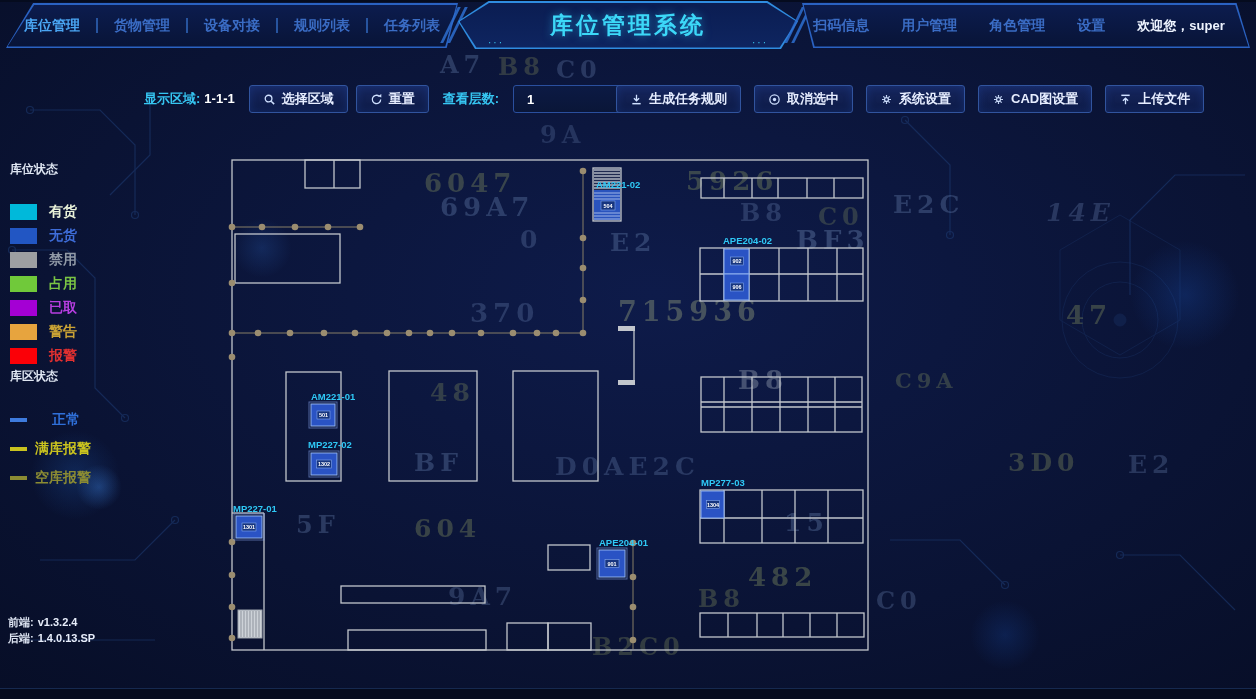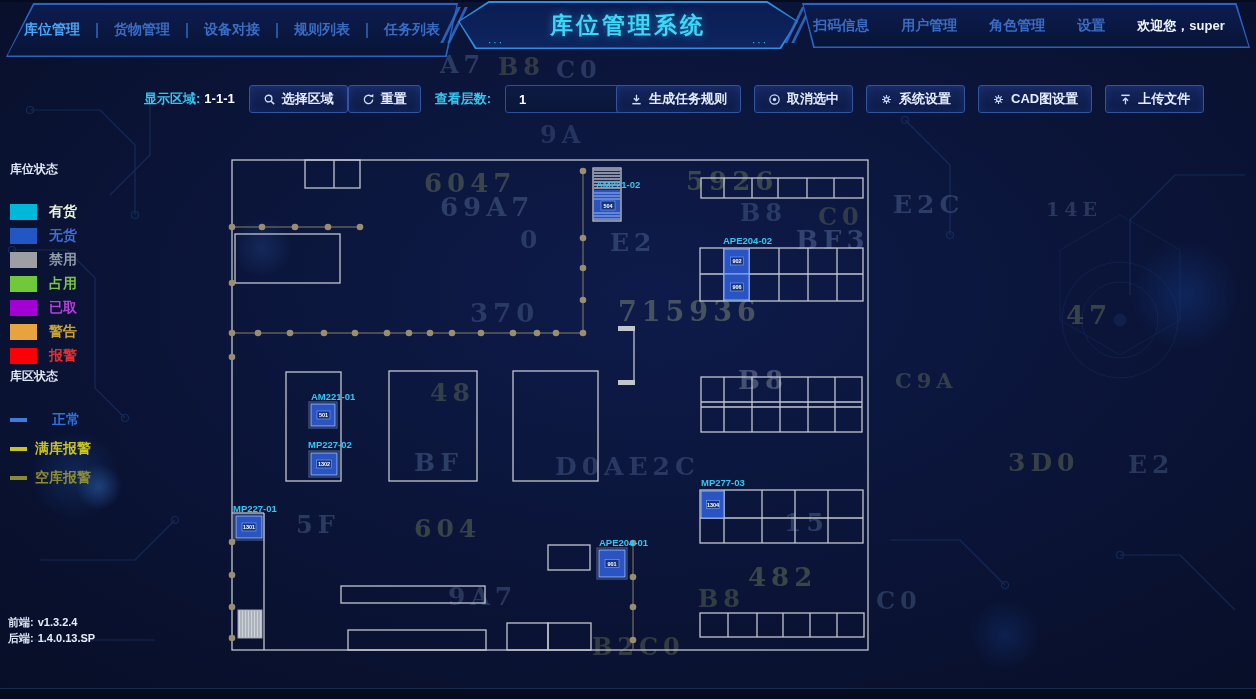--- a/index.html
+++ b/index.html
@@ -11,21 +11,21 @@
   .bg-gradient{position:absolute;inset:0;background:radial-gradient(1100px 620px at 52% 42%, #0e1b4a 0%, #0a1334 55%, #060c22 100%);}
   .edge-band-top{position:absolute;top:0;left:0;right:0;height:2px;background:#050b1e;}
   .edge-band-bottom{position:absolute;bottom:0;left:0;right:0;height:10px;background:#050b1e;border-top:1px solid #16294f;}
   .glow{position:absolute;border-radius:50%;pointer-events:none;}
   .glyph{position:absolute;font-family:"DejaVu Serif",serif;font-weight:bold;letter-spacing:5px;pointer-events:none;white-space:nowrap;}
   #circuit{position:absolute;inset:0;pointer-events:none;}
 
   
   .hframe{position:absolute;}
   .hframe-in{position:absolute;inset:1.5px;}
-  .hf-left{left:6px;top:3px;width:452px;height:54px;background:#2a62c2;clip-path:polygon(6% 0,100% 0,97.5% 100%,0 100%);}
+  .hf-left{left:6px;top:3px;width:452px;height:45px;background:#2a62c2;clip-path:polygon(6% 0,100% 0,97.5% 100%,0 100%);}
   .hf-left .hframe-in{background:linear-gradient(180deg,#0c1c4e 0%,#081437 100%);clip-path:polygon(6% 0,100% 0,97.5% 100%,0 100%);}
   .hf-center{left:458px;top:1px;width:340px;height:48px;background:#2f8ce0;clip-path:polygon(9% 0,91% 0,100% 42%,95% 100%,5% 100%,0 42%);}
   .hf-center .hframe-in{background:linear-gradient(180deg,#0b1d52 0%,#0e2560 100%);clip-path:polygon(9% 0,91% 0,100% 42%,95% 100%,5% 100%,0 42%);}
   .hf-right{left:802px;top:3px;width:448px;height:45px;background:#2a62c2;clip-path:polygon(0 0,97% 0,100% 100%,2.5% 100%);}
   .hf-right .hframe-in{background:linear-gradient(180deg,#0c1c4e 0%,#081437 100%);clip-path:polygon(0 0,97% 0,100% 100%,2.5% 100%);}
   .nav-row{position:absolute;inset:0;display:flex;align-items:center;justify-content:center;}
   .nav-item{color:#3a6cc4;font-size:14px;font-weight:bold;padding:0 16px;cursor:pointer;white-space:nowrap;}
   .nav-item.active{color:#4aa5f2;}
   .nav-sep{width:2px;height:15px;background:#27549f;}
   .app-title{position:absolute;inset:0;display:flex;align-items:center;justify-content:center;
@@ -34,21 +34,21 @@
   .welcome{color:#eef4ff;font-size:13px;font-weight:bold;padding:0 6px 0 16px;white-space:nowrap;}
   .welcome-arrow{color:#2fa8e8;font-size:10px;margin-left:14px;cursor:pointer;}
   .slash{position:absolute;top:7px;width:3px;height:36px;background:#2e6fd0;transform:skewX(-26deg);opacity:.85;}
   .slash.s2{box-shadow:none;}
 
   
   .tb-left{position:absolute;left:144px;top:85px;height:28px;display:flex;align-items:center;gap:14px;}
   .tb-right{position:absolute;left:616px;top:85px;height:28px;display:flex;align-items:center;gap:13px;}
   .tb-label{color:#36c6f2;font-size:13px;font-weight:bold;white-space:nowrap;}
   .tb-value{color:#ffffff;font-size:13px;font-weight:bold;margin-left:4px;}
-  .btn-row{display:flex;align-items:center;}
+  .btn-row{display:flex;align-items:center;gap:8px;}
   .tbtn{display:inline-flex;align-items:center;justify-content:center;gap:6px;height:28px;padding:0 13px;
     background:linear-gradient(180deg,#16265e 0%,#0d1a46 100%);
     border:1px solid #31549e;border-radius:3px;color:#e6edff;font-size:13px;font-weight:bold;
     cursor:pointer;white-space:nowrap;box-shadow:inset 0 0 8px rgba(40,90,200,.25);}
   .tbtn .ic{width:13px;height:13px;display:inline-block;color:#cfe0ff;}
   .tbtn .ic svg{width:13px;height:13px;display:block;}
   .tb-select{position:relative;width:143px;height:28px;background:linear-gradient(180deg,#0c1a44 0%,#0a1638 100%);
     border:1px solid #2a4f9e;border-radius:3px;color:#fff;font-size:13px;font-weight:bold;
     display:flex;align-items:center;padding-left:13px;cursor:pointer;box-sizing:border-box;}
   .tb-select .chev{position:absolute;right:9px;color:#9fb6e0;font-size:11px;font-weight:normal;}
@@ -121,21 +121,21 @@
     <span class="glyph" style="left: 440px; top: 50px; font-size: 24px; color: rgba(96, 120, 165, 0.38);">A7</span>
     <span class="glyph" style="left: 498px; top: 52px; font-size: 24px; color: rgba(120, 130, 90, 0.35);">B8</span>
     <span class="glyph" style="left: 556px; top: 55px; font-size: 24px; color: rgba(96, 120, 165, 0.35);">C0</span>
     <span class="glyph" style="left: 540px; top: 120px; font-size: 24px; color: rgba(96, 120, 165, 0.3);">9A</span>
     <span class="glyph" style="left: 424px; top: 168px; font-size: 26px; color: rgba(125, 138, 92, 0.4); text-align: center;">6047</span>
     <span class="glyph" style="left: 686px; top: 166px; font-size: 26px; color: rgba(125, 138, 92, 0.42);">5926</span>
     <span class="glyph" style="left: 440px; top: 192px; font-size: 26px; color: rgba(96, 120, 165, 0.4);">69A7</span>
     <span class="glyph" style="left: 740px; top: 198px; font-size: 24px; color: rgba(96, 120, 165, 0.35);">B8</span>
     <span class="glyph" style="left: 818px; top: 202px; font-size: 24px; color: rgba(125, 138, 92, 0.32);">C0</span>
     <span class="glyph" style="left: 893px; top: 190px; font-size: 25px; color: rgba(96, 120, 165, 0.4);">E2C</span>
-    <span class="glyph" style="left: 1046px; top: 198px; font-size: 19px; color: rgba(96, 120, 165, 0.35);">14E</span>
+    <span class="glyph" style="left: 1046px; top: 198px; font-size: 25px; color: rgba(96, 120, 165, 0.35); font-style: italic;">14E</span>
     <span class="glyph" style="left: 520px; top: 225px; font-size: 25px; color: rgba(96, 120, 165, 0.35);">0</span>
     <span class="glyph" style="left: 610px; top: 228px; font-size: 25px; color: rgba(96, 120, 165, 0.4);">E2</span>
     <span class="glyph" style="left: 796px; top: 225px; font-size: 26px; color: rgba(96, 120, 165, 0.45);">BF3</span>
     <span class="glyph" style="left: 470px; top: 298px; font-size: 26px; color: rgba(96, 120, 165, 0.35);">370</span>
     <span class="glyph" style="left: 618px; top: 296px; font-size: 27px; color: rgba(140, 150, 120, 0.45);">715936</span>
     <span class="glyph" style="left: 1066px; top: 300px; font-size: 26px; color: rgba(125, 138, 92, 0.4);">47</span>
     <span class="glyph" style="left: 430px; top: 378px; font-size: 25px; color: rgba(125, 138, 92, 0.35);">48</span>
     <span class="glyph" style="left: 738px; top: 365px; font-size: 26px; color: rgba(140, 150, 170, 0.45);">B8</span>
     <span class="glyph" style="left: 895px; top: 368px; font-size: 21px; color: rgba(125, 138, 92, 0.35);">C9A</span>
     <span class="glyph" style="left: 414px; top: 448px; font-size: 25px; color: rgba(96, 120, 165, 0.4);">BF</span>

